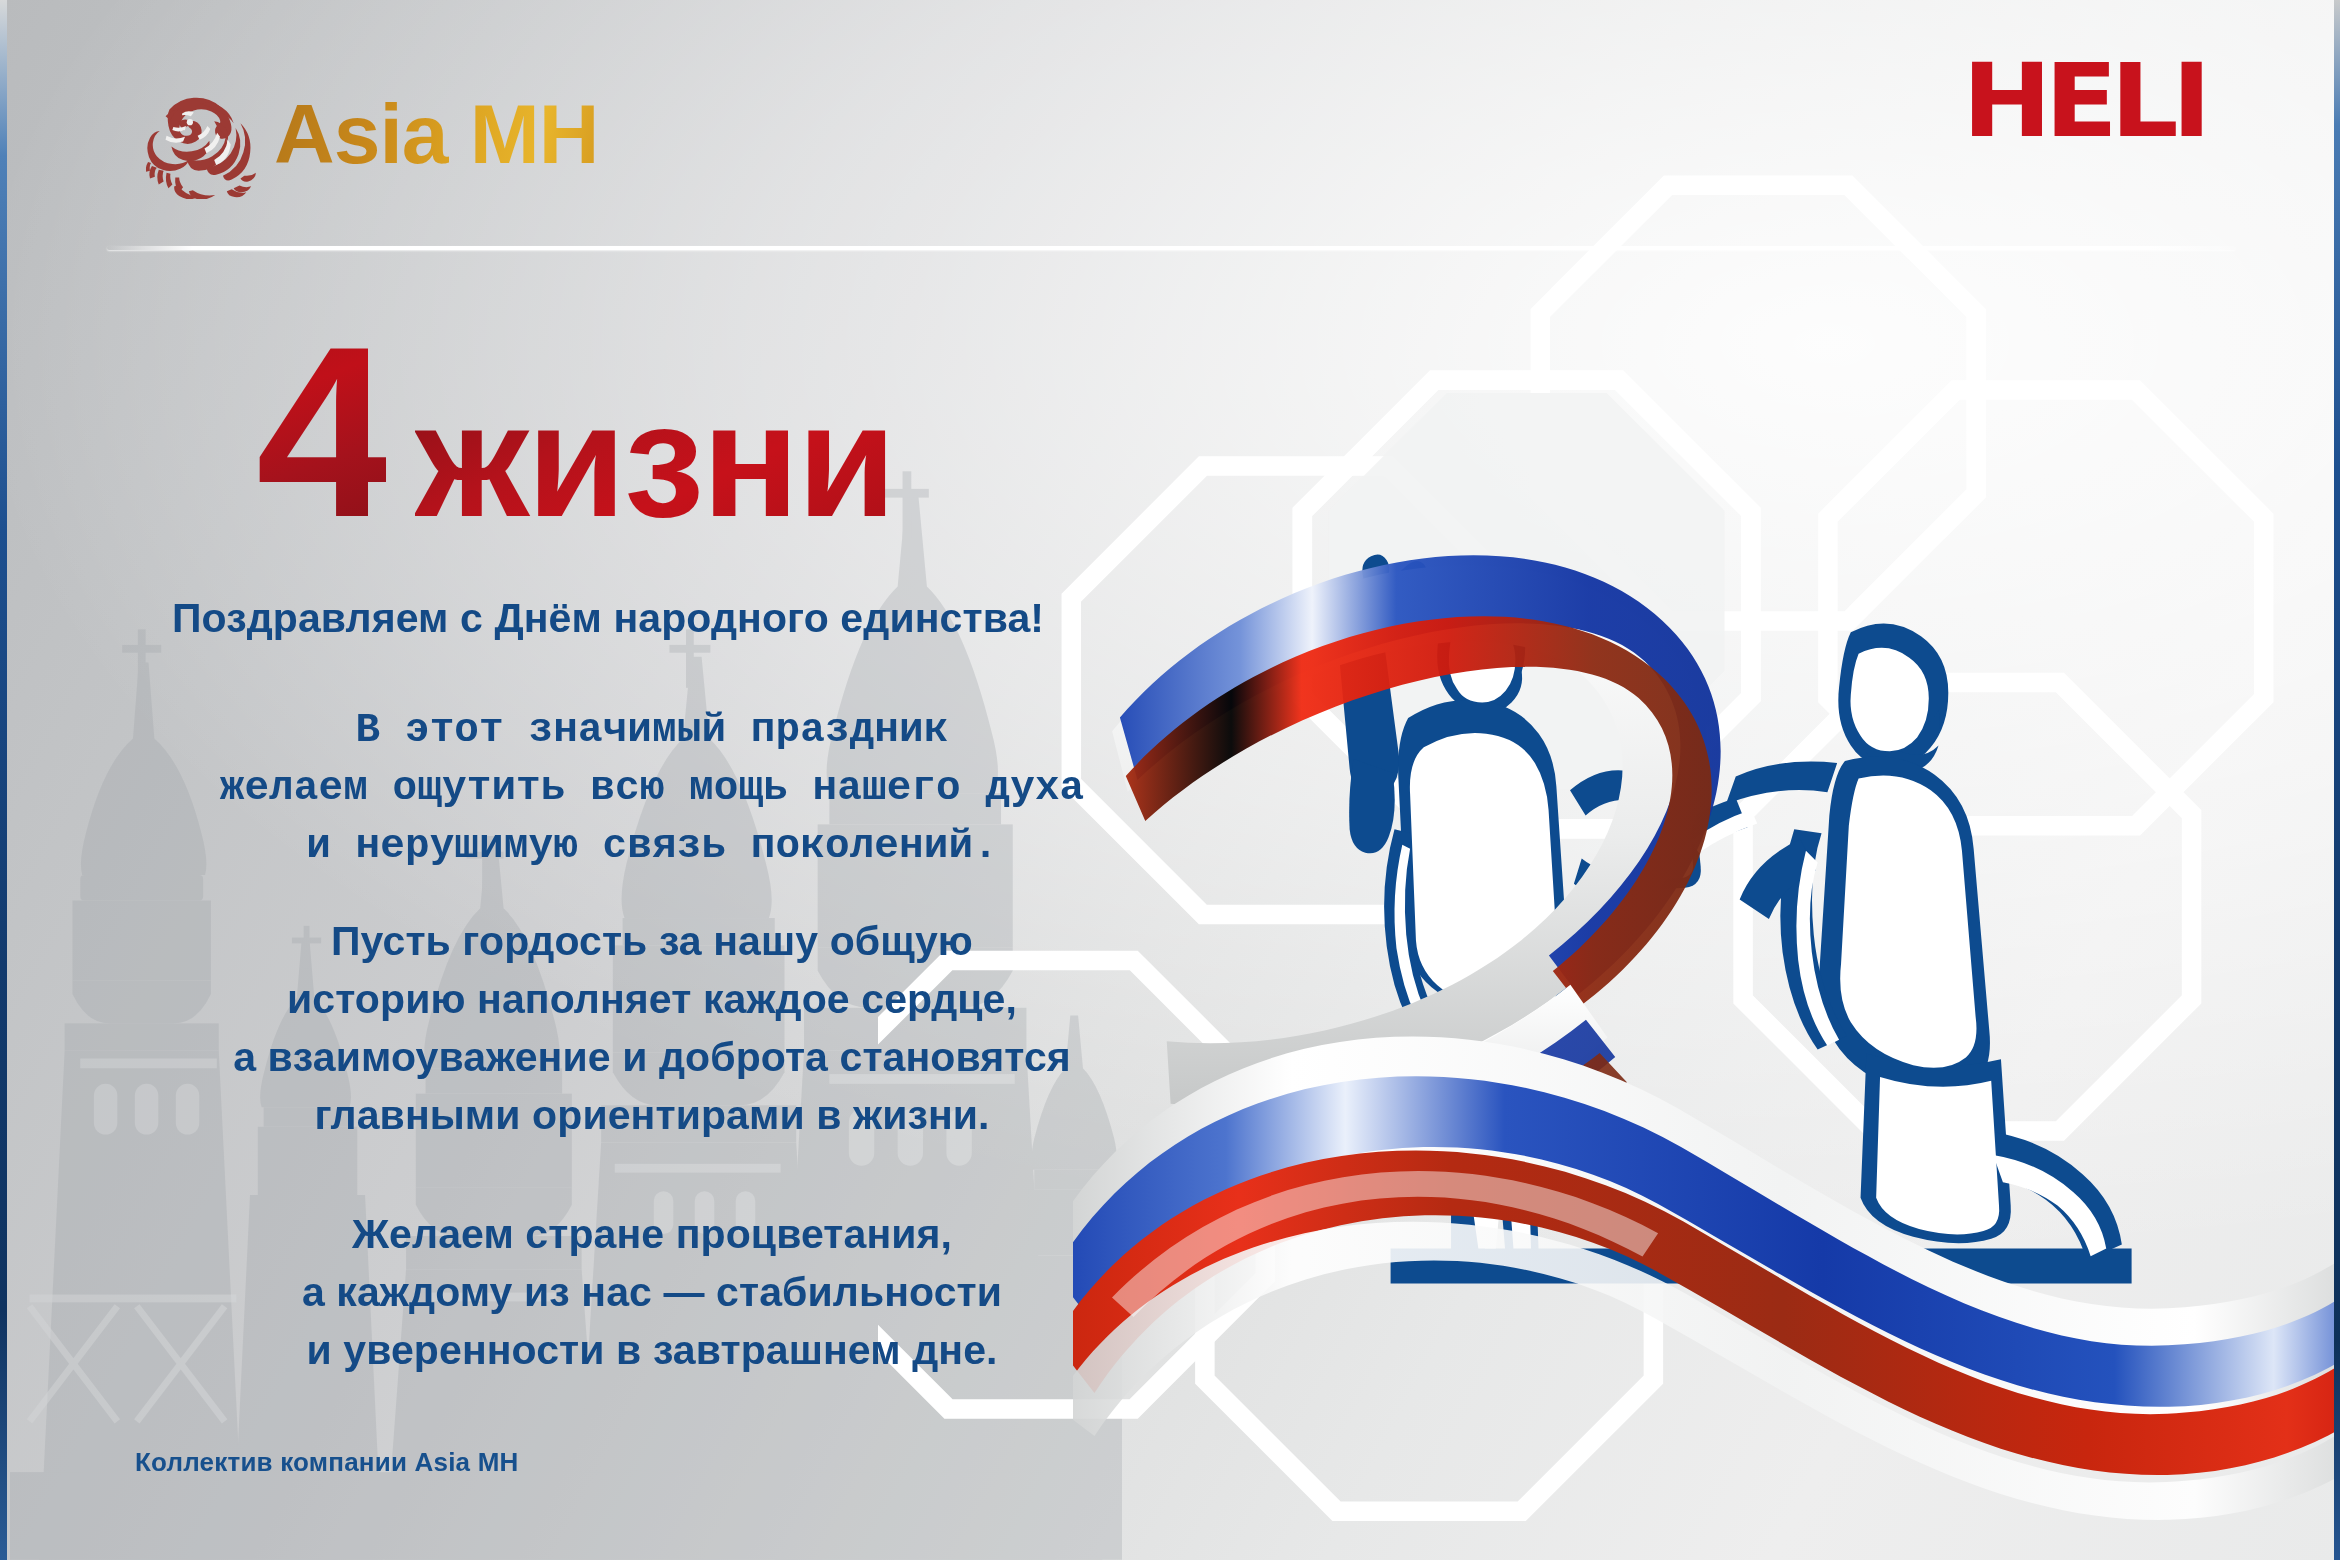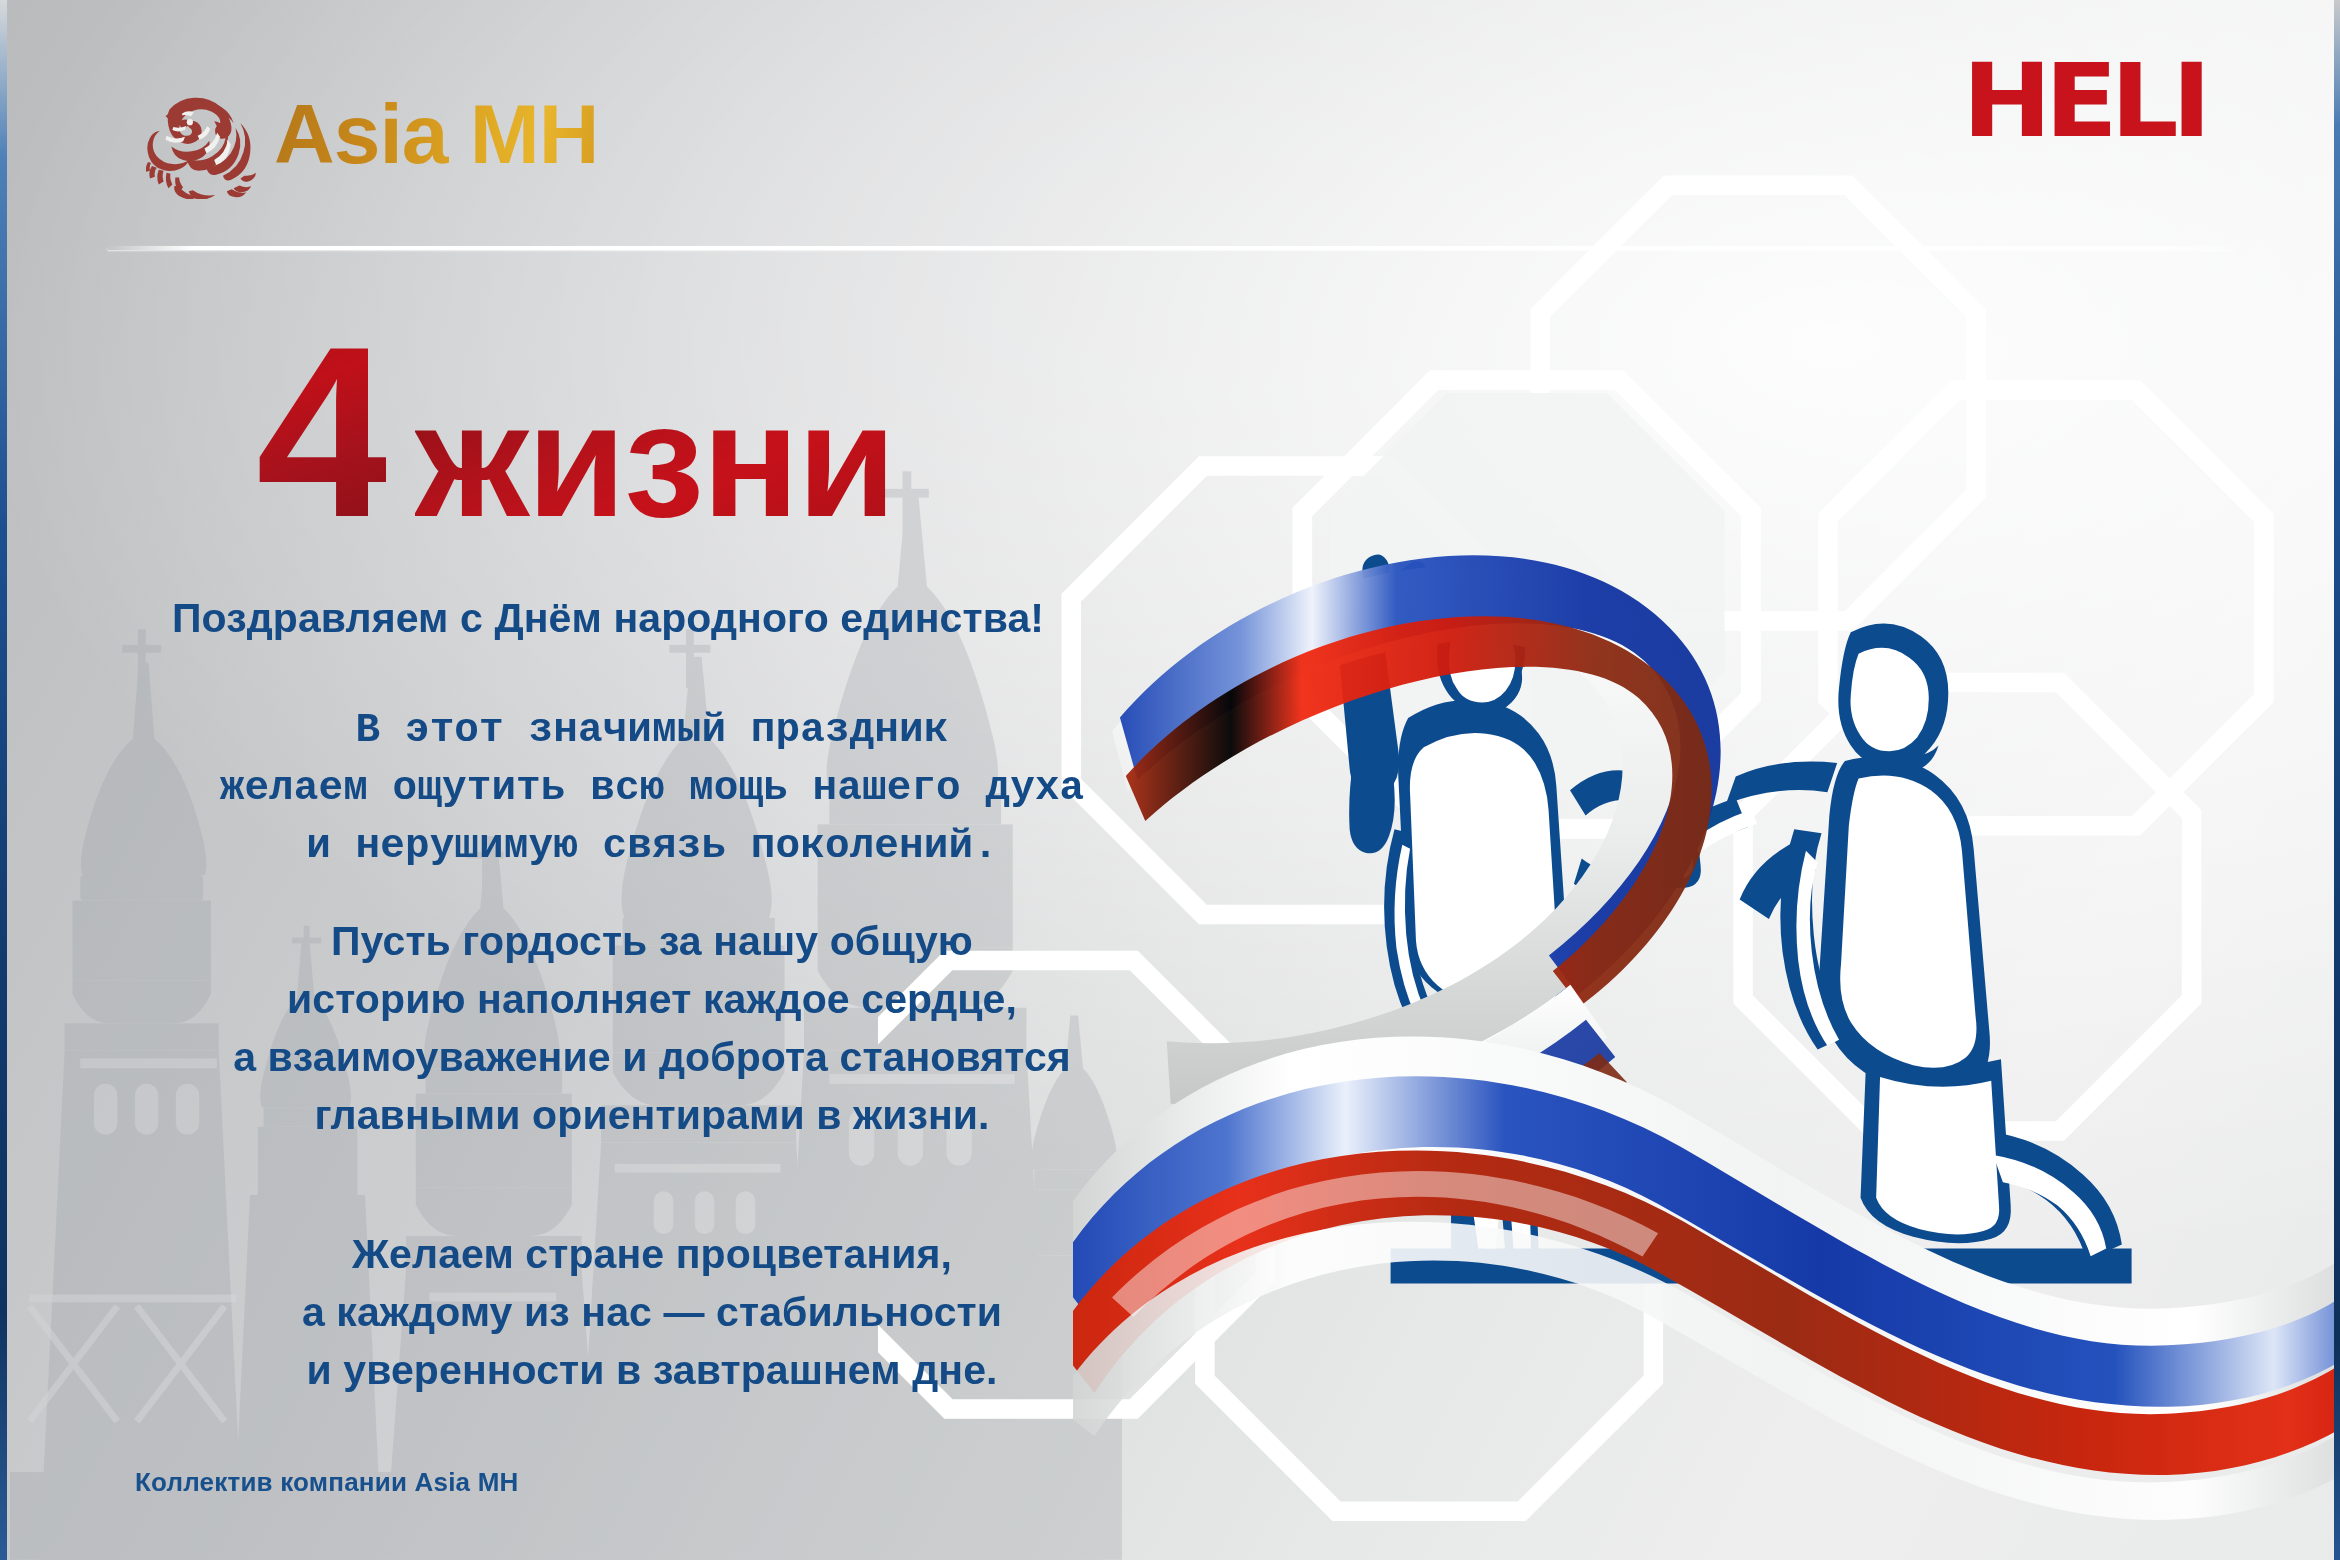--- a/index.html
+++ b/index.html
@@ -60,21 +60,21 @@
     background:linear-gradient(155deg,#8e1018 0%,#b4121b 35%,#c6111a 62%,#ae1018 100%);
     -webkit-background-clip:text;background-clip:text;color:transparent;
   }
 
   
   .copy{position:absolute;left:135px;top:595px;width:1034px;z-index:22;color:#144a86;}
   .greet{font-size:41px;font-weight:700;letter-spacing:0.1px;margin:0 0 0 37px;white-space:nowrap;}
   .para{margin:0;text-align:center;font-size:41px;font-weight:700;line-height:1.42;letter-spacing:0.1px;}
   .p-gap1{margin-top:59px;font-family:Liberation Mono, monospace;}
   .p-gap2{margin-top:36px;}
-  .p-gap3{margin-top:80px;}
+  .p-gap3{margin-top:60px;}
   .sign{margin-top:68px;font-size:26px;font-weight:700;letter-spacing:0.2px;color:#17508d;}
 
   
   .monument{position:absolute;right:59px;top:371px;width:1034px;height:975px;z-index:14;pointer-events:none;}
   
   .ribbon{position:absolute;left:1112px;top:546px;width:1258px;height:1014px;z-index:18;pointer-events:none;}
   .ribbon-front{position:absolute;left:1073px;top:878px;width:1297px;height:683px;z-index:24;pointer-events:none;}
 </style>
 </head>
 <body>

